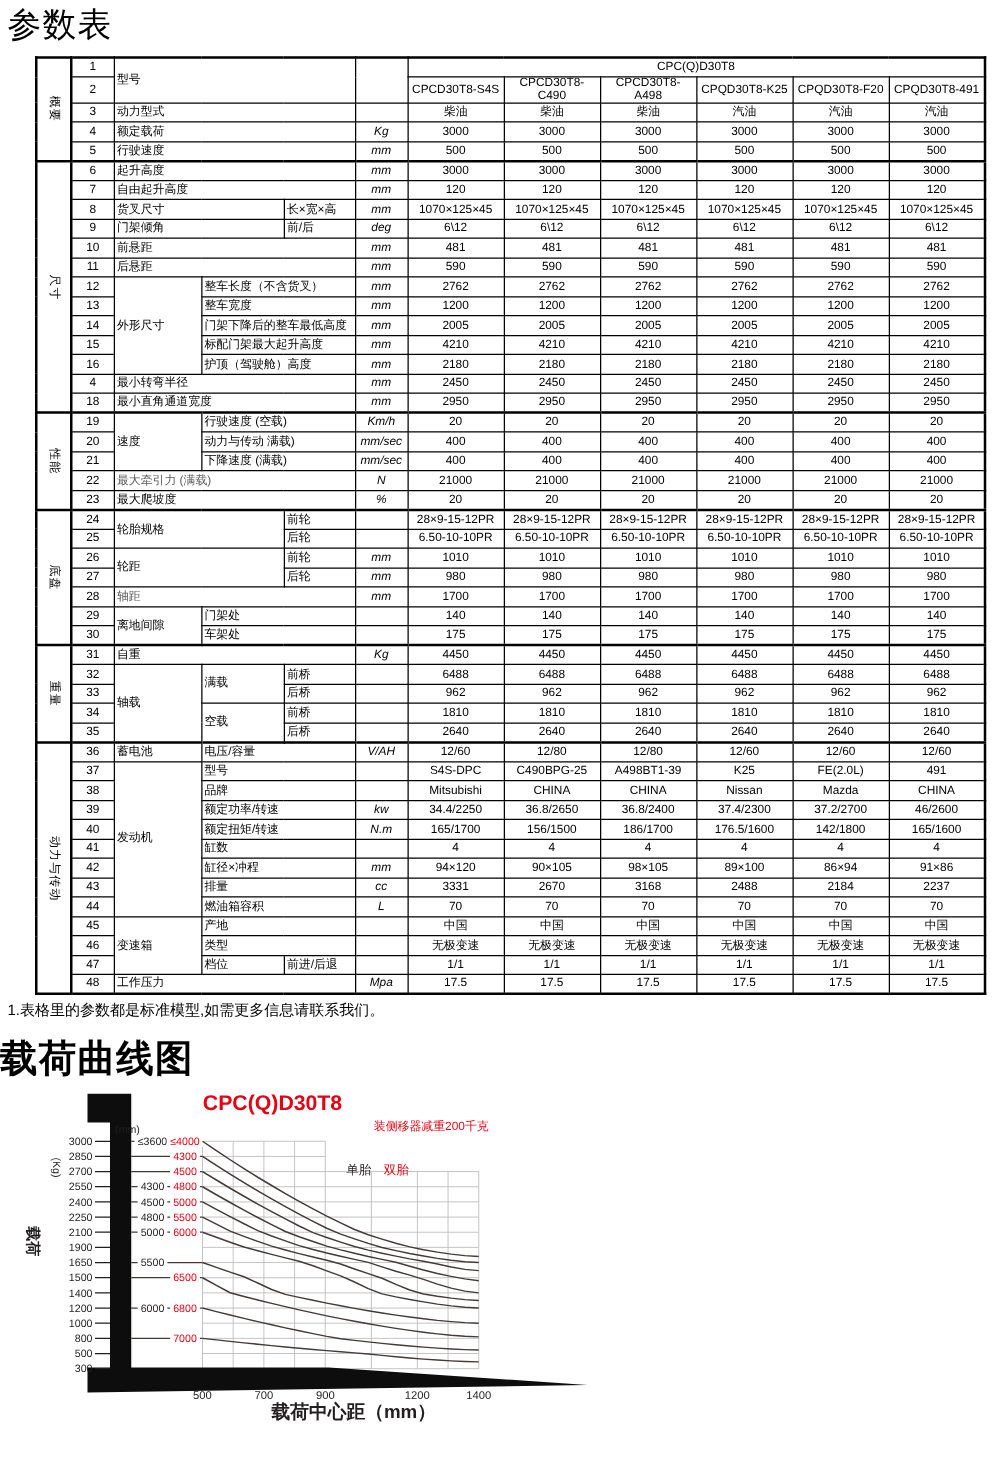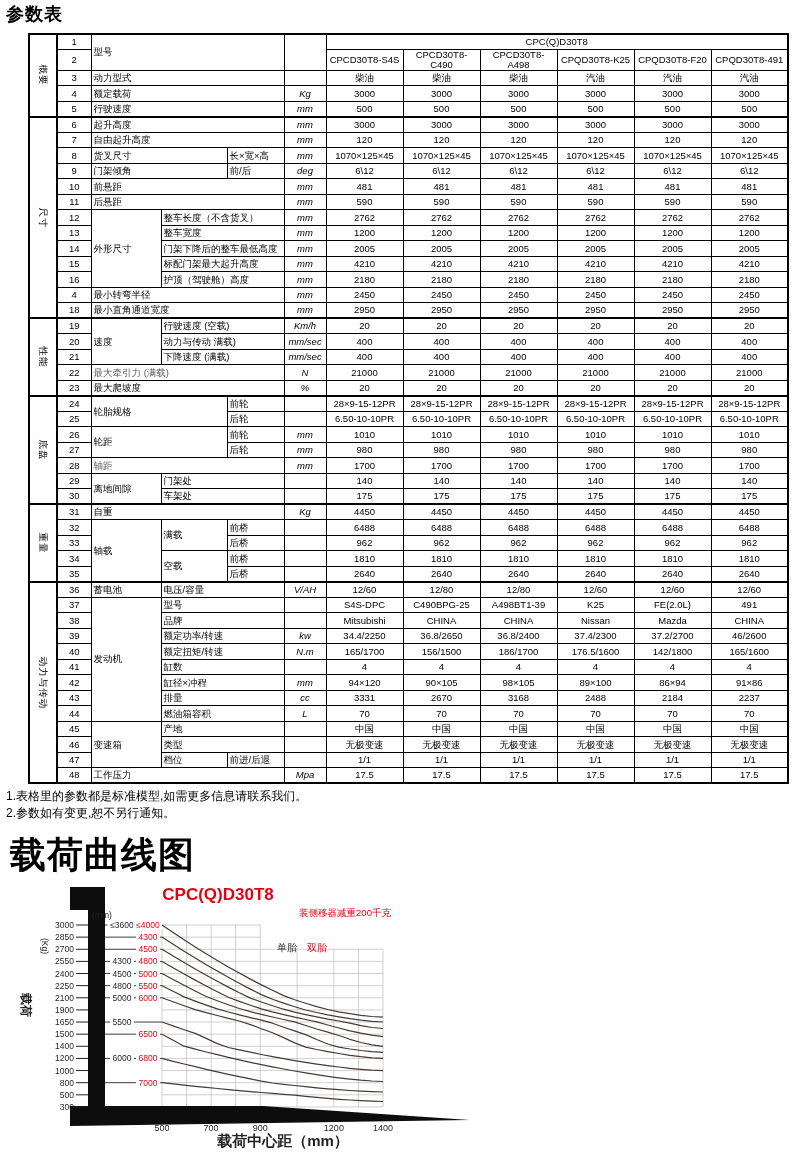--- a/index.html
+++ b/index.html
@@ -1,34 +1,34 @@
 <!DOCTYPE html>
 <html><head>
 <meta charset="utf-8">
 <style>
   html,body{margin:0;padding:0;background:#fff;}
   .page{position:relative;width:800px;height:1168px;background:#fff;overflow:hidden;
         font-family:"Liberation Sans","DejaVu Sans",sans-serif;color:#000;}
-  .h1{font-size:18px;font-weight:700;margin:2px 0 7px 6px;letter-spacing:1px;}
+  .h1{font-size:27px;font-weight:400;margin:2px 0 7px 6px;letter-spacing:1px;}
   table.spec{border-collapse:collapse;table-layout:fixed;margin-left:28px;}
   table.spec td{border:1px solid #000;height:15.5px;padding:0 2px;font-size:9.5px;
                 line-height:1.05;overflow:hidden;box-sizing:border-box;}
   table.spec{border:2px solid #000;}
   td.group-cell{position:relative;border:2px solid #000 !important;}
   td.group-cell span{position:absolute;top:50%;left:50%;white-space:nowrap;
                      transform:translate(-50%,-50%) rotate(90deg);font-size:9.5px;letter-spacing:1px;}
   td.num{text-align:center;}
   td.lbl{text-align:left;}
   td.lbl.dim{color:#5a5a5a;}
   td.unit{text-align:center;font-style:italic;}
   td.val{text-align:center;}
   td.val.span{text-align:center;}
   tr.gsep td{border-top:2px solid #000;}
   .notes{margin:4px 0 0 6px;font-size:12px;line-height:1.35;}
-  .h2{font-size:36px;font-weight:700;margin:10px 0 0 10px;letter-spacing:1px;}
+  .h2{font-size:30px;font-weight:700;margin:10px 0 0 0;letter-spacing:1px;}
   svg text{font-family:"Liberation Sans","DejaVu Sans",sans-serif;}
 </style>
 </head>
 <body>
 
 <div class="page">
 
   <div class="h1">参数表</div>
 
   <table class="spec">
@@ -598,21 +598,20 @@
           <td class="val">17.5</td>
           <td class="val">17.5</td>
           <td class="val">17.5</td>
           <td class="val">17.5</td>
         </tr>
       </tbody>
   </table>
 
   <div class="notes">
     <div>1.表格里的参数都是标准模型,如需更多信息请联系我们。</div>
-    <div>2.参数如有变更,恕不另行通知。</div>
   </div>
 
   <div class="h2">载荷曲线图</div>
 
   <svg id="load-chart" width="740" height="273" viewBox="0 0 740 273" style="margin-left:8px;display:block;">
       <line x1="154" y1="45" x2="154" y2="226.95000000000002" stroke="#bcbcbc" stroke-width="0.7"></line>
       <line x1="178.55555555555554" y1="45" x2="178.55555555555554" y2="226.95000000000002" stroke="#bcbcbc" stroke-width="0.7"></line>
       <line x1="203.11111111111111" y1="45" x2="203.11111111111111" y2="226.95000000000002" stroke="#bcbcbc" stroke-width="0.7"></line>
       <line x1="227.66666666666669" y1="45" x2="227.66666666666669" y2="226.95000000000002" stroke="#bcbcbc" stroke-width="0.7"></line>
       <line x1="252.22222222222223" y1="45" x2="252.22222222222223" y2="226.95000000000002" stroke="#bcbcbc" stroke-width="0.7"></line>

